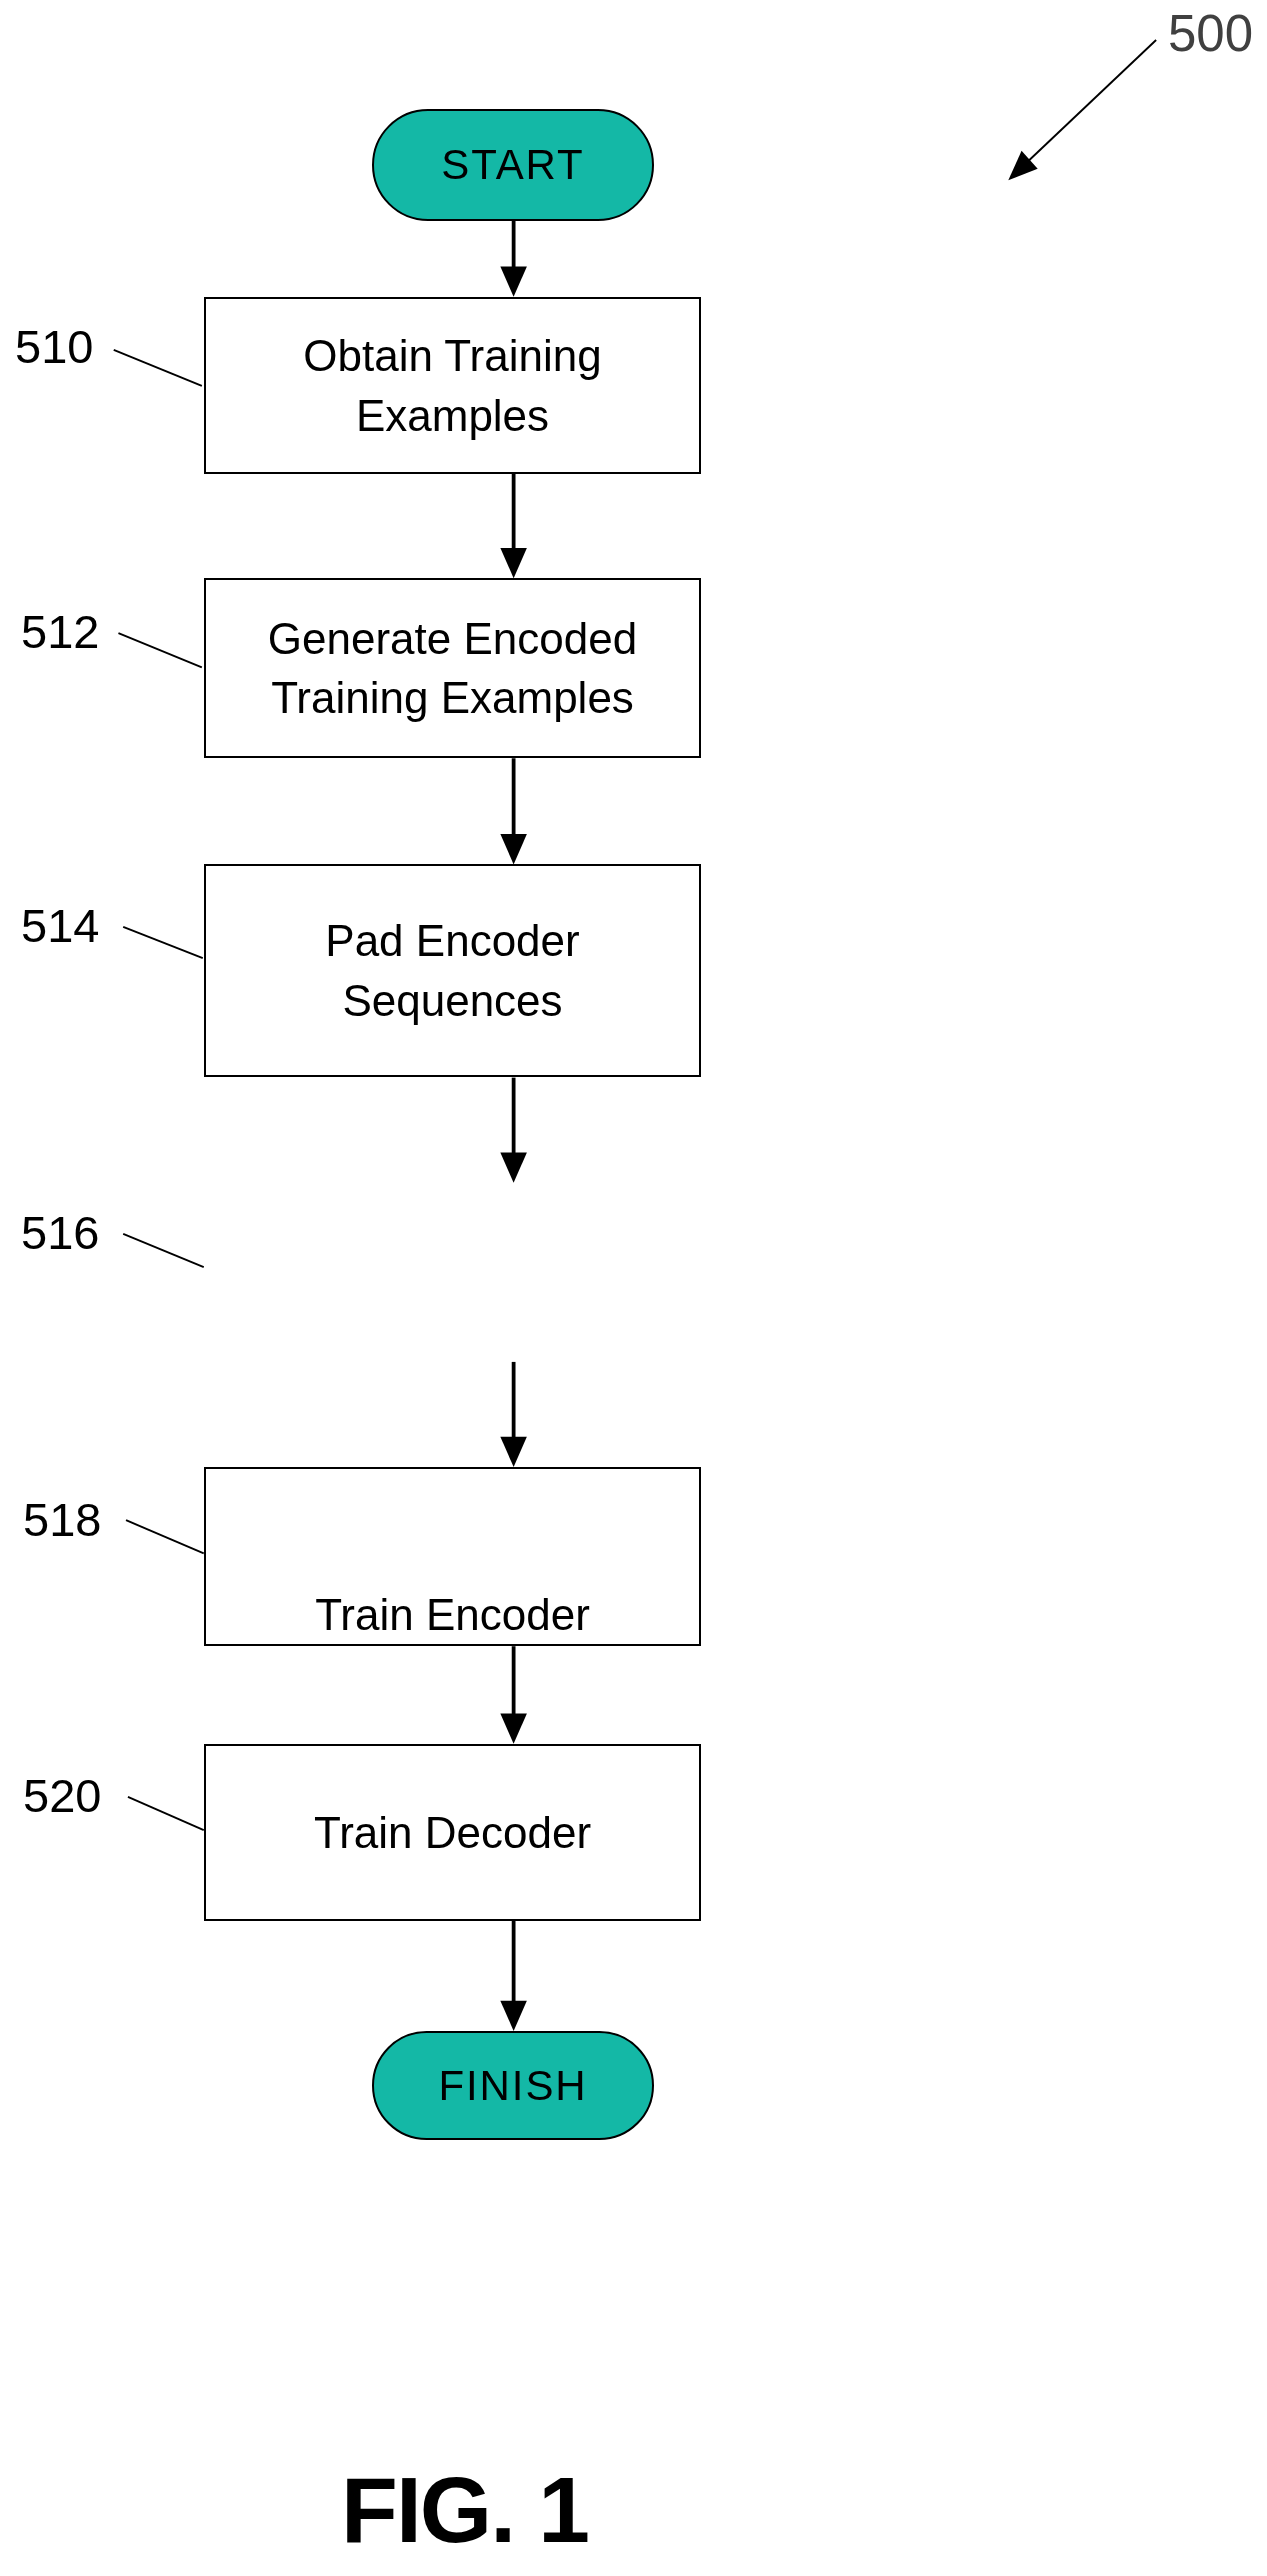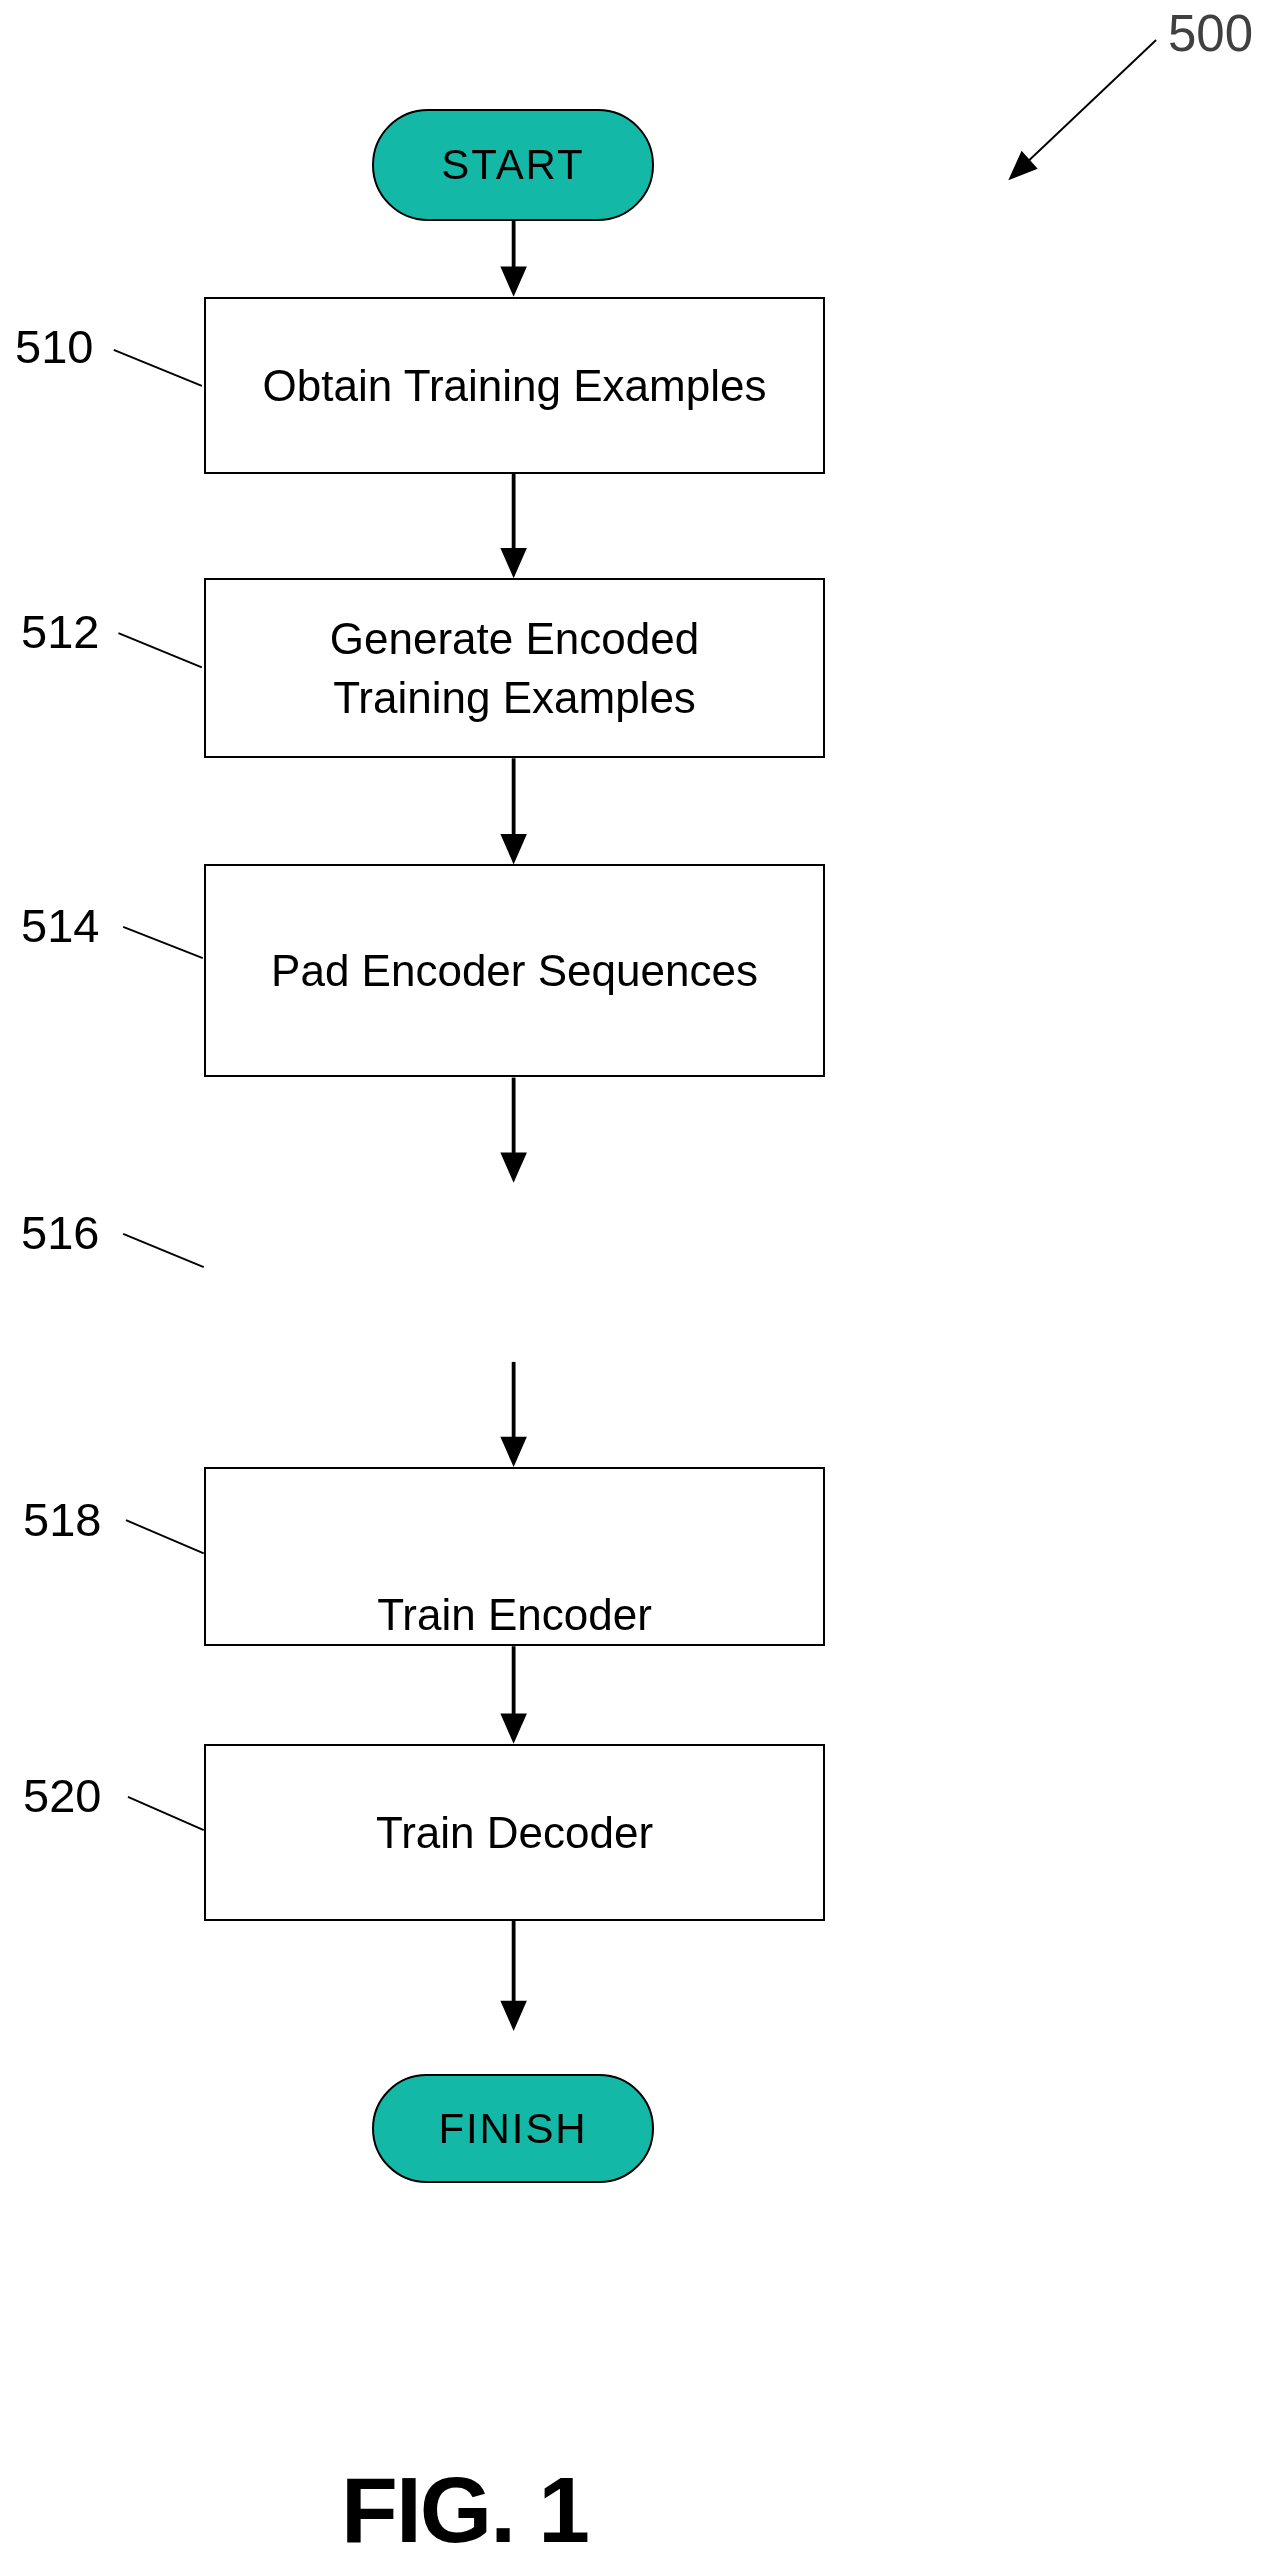--- a/index.html
+++ b/index.html
@@ -39,25 +39,25 @@
     background: #14b8a6;
     display: flex;
     align-items: center;
     justify-content: center;
     font-size: 42px;
     letter-spacing: 1.9px;
     color: #000000;
     box-sizing: border-box;
   }
   .terminal.start { top: 109px; }
-  .terminal.finish { top: 2031px; height: 109px; margin-top: 43px; }
+  .terminal.finish { top: 2031px; height: 109px; }
   .flow-box {
     position: absolute;
     left: 204px;
-    width: 621px;
+    width: 497px;
     border: 2.8px solid #000000;
     background: #ffffff;
     display: flex;
     align-items: center;
     justify-content: center;
     text-align: center;
     font-size: 44px;
     line-height: 1.35;
     color: #000000;
     box-sizing: border-box;

